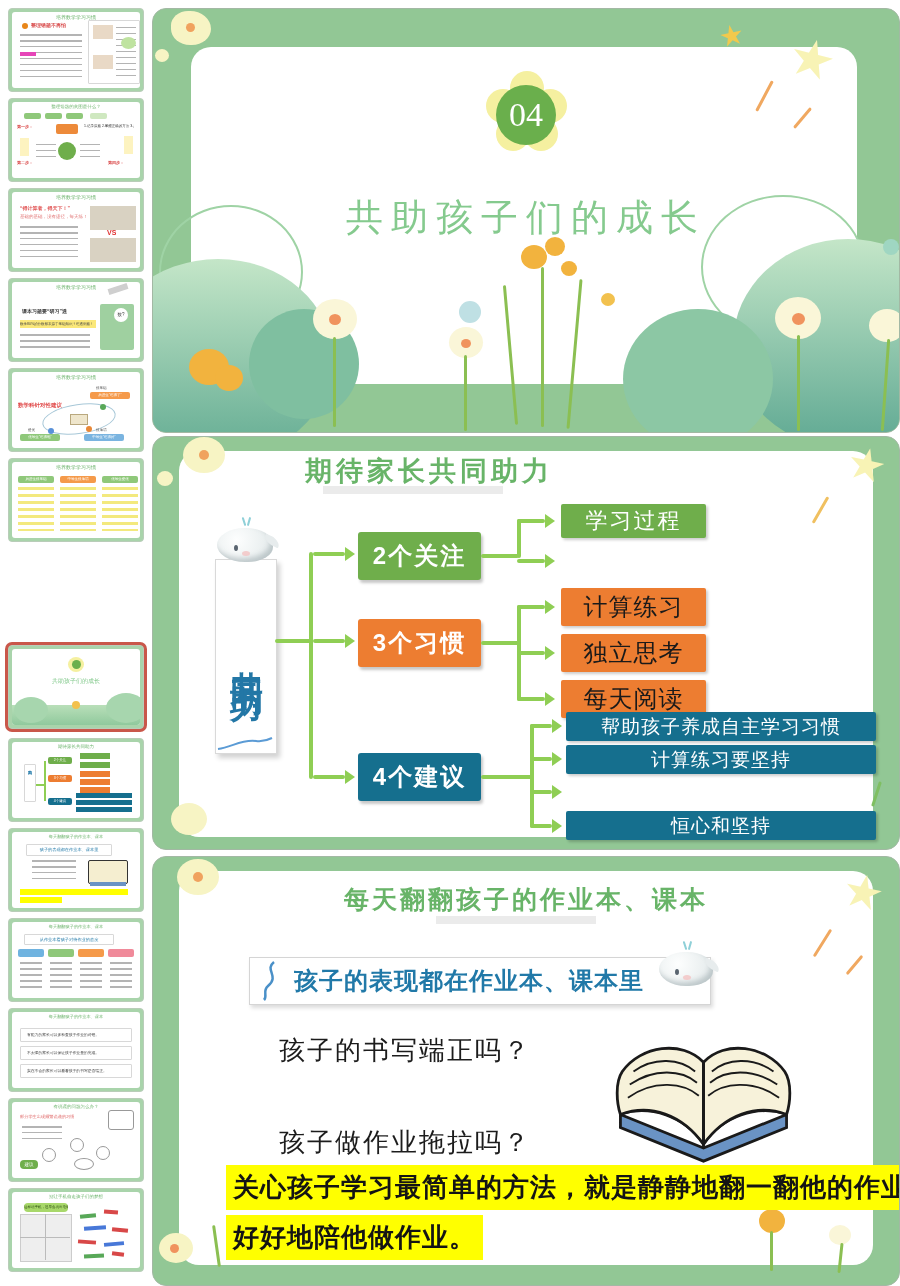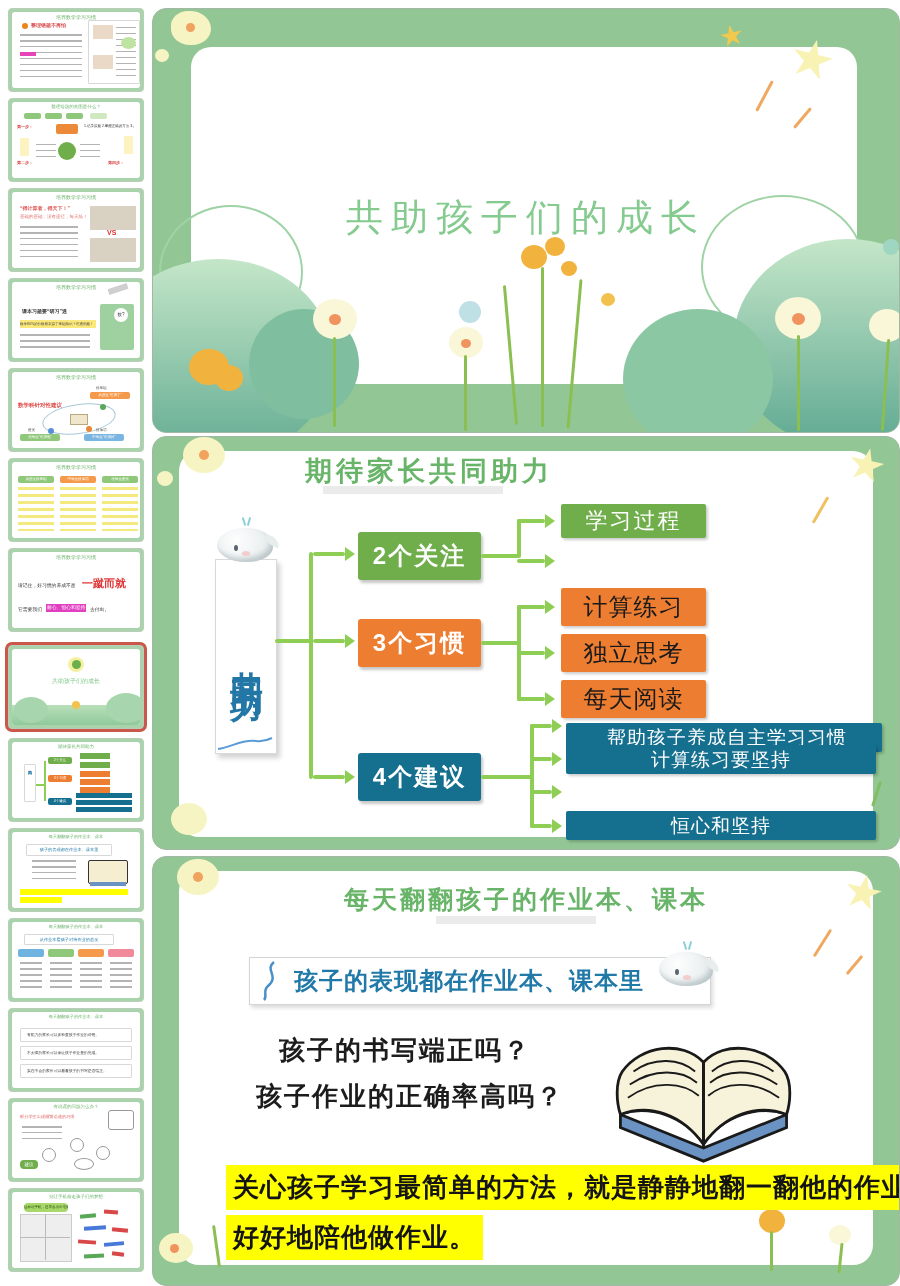--- a/index.html
+++ b/index.html
@@ -28,21 +28,21 @@
   .hl{height:4px;}.vl{width:4px;}
   .arr{position:absolute;width:0;height:0;border:7px solid transparent;border-left:10px solid #8fce54;border-right:0;}
   .cat{position:absolute;left:205px;width:123px;height:48px;border-radius:3px;color:#fff;font-weight:bold;
        font-size:24px;display:flex;align-items:center;justify-content:center;letter-spacing:2px;
        box-shadow:2px 3px 3px rgba(0,0,0,.22);}
   .leaf{position:absolute;left:408px;width:145px;display:flex;align-items:center;justify-content:center;
         border-radius:2px;box-shadow:2px 2px 3px rgba(0,0,0,.2);}
   .bar{position:absolute;left:413px;width:310px;height:29px;background:#156f8e;color:#fff;font-size:19px;
        display:flex;align-items:center;justify-content:center;border-radius:2px;letter-spacing:1px;
        box-shadow:2px 2px 3px rgba(0,0,0,.2);}
-  .q{position:absolute;font-size:26px;font-weight:bold;color:#1c1c1c;letter-spacing:2px;white-space:nowrap;}
+  .q{position:absolute;font-size:26px;font-weight:normal;color:#1c1c1c;letter-spacing:2px;white-space:nowrap;}
   .hlt{position:absolute;background:#ffff00;color:#141414;font-size:26px;font-weight:bold;
        padding:5px 7px;letter-spacing:1px;white-space:nowrap;}
   
   .whale{position:absolute;}
   .wbody{position:absolute;left:0;top:9px;width:100%;height:74%;
          background:radial-gradient(circle at 35% 35%,#fdfefe,#e0e7e8);
          border-radius:52% 50% 46% 52%;box-shadow:inset -3px -4px 5px rgba(140,155,160,.45);}
   .weye{position:absolute;width:4px;height:6px;background:#5a6570;border-radius:50%;left:30%;bottom:30%;}
   .wblush{position:absolute;width:8px;height:5px;background:#f3c5c5;border-radius:50%;left:44%;bottom:20%;opacity:.85;}
   .wtail{position:absolute;right:-7px;top:38%;width:16px;height:10px;background:#e7eced;
@@ -142,30 +142,20 @@
         <div class="tt">培养数学学习习惯</div>
         <div class="tpill" style="left:6px;top:14px;width:36px;height:7px;background:#8fc87a;line-height:7px;">后进生抓基础</div>
         <div class="tylines" style="left:6px;top:25px;width:36px;height:44px;"></div>
         <div class="tpill" style="left:48px;top:14px;width:36px;height:7px;background:#f59a4a;line-height:7px;">中等生抓薄弱</div>
         <div class="tylines" style="left:48px;top:25px;width:36px;height:44px;"></div>
         <div class="tpill" style="left:90px;top:14px;width:36px;height:7px;background:#8fc87a;line-height:7px;">优等生提优</div>
         <div class="tylines" style="left:90px;top:25px;width:36px;height:44px;"></div>
       </div>
     </div>
 
-    <div class="th" style="top:548px;">
-      <div class="tw">
-        <div class="tt">培养数学学习习惯</div>
-        <div class="ttx" style="left:6px;top:30px;font-size:4.8px;color:#333;">请记住，好习惯的养成不是</div>
-        <div class="ttx" style="left:70px;top:24px;font-size:11px;color:#e03838;font-weight:bold;">一蹴而就</div>
-        <div class="ttx" style="left:6px;top:54px;font-size:4.8px;color:#333;">它需要我们</div>
-        <div class="ttx" style="left:34px;top:52px;height:8px;background:#e040c0;font-size:4.8px;color:#fff;line-height:8px;padding:0 1px;">耐心、恒心和坚持</div>
-        <div class="ttx" style="left:78px;top:54px;font-size:4.8px;color:#333;">去付出。</div>
-      </div>
-    </div>
 
     <div class="th sel" style="top:645px;">
       <div class="tw">
         <i class="ttx" style="left:56px;top:8px;width:16px;height:15px;background:#f5f0a0;border-radius:50%;"></i>
         <i class="ttx" style="left:60px;top:11px;width:9px;height:9px;background:#6aaf4c;border-radius:50%;"></i>
         <div class="ttx" style="left:0;right:0;top:28px;text-align:center;font-size:6px;color:#85ca8e;">共助孩子们的成长</div>
         <div class="ttx" style="left:-6px;top:56px;width:146px;height:22px;background:linear-gradient(#b9dfb9,#8cc79a);"></div>
         <i class="ttx" style="left:2px;top:48px;width:34px;height:26px;background:#a7d6ae;border-radius:50%;"></i>
         <i class="ttx" style="left:94px;top:44px;width:40px;height:30px;background:#a7d6ae;border-radius:50%;"></i>
         <i class="ttx" style="left:60px;top:52px;width:8px;height:8px;background:#f2c14e;border-radius:50%;"></i>
@@ -277,20 +267,28 @@
     <div class="inner" style="left:38px;right:42px;top:38px;bottom:48px;"></div>
 
     <i class="blob deco" style="left:18px;top:2px;width:40px;height:34px;background:#f7f4c4;border-radius:45% 55% 50% 50%;"></i>
     <i class="blob deco" style="left:33px;top:14px;width:9px;height:9px;background:#f0a25e;"></i>
     <i class="blob deco" style="left:2px;top:40px;width:14px;height:13px;background:#f7f4c4;"></i>
     <div class="deco" style="left:566px;top:10px;font-size:28px;color:#f2c94c;transform:rotate(-12deg);">★</div>
     <div class="deco" style="left:636px;top:20px;font-size:52px;color:#f8f3b5;transform:rotate(14deg);">★</div>
     <div class="deco" style="left:610px;top:70px;width:3px;height:34px;background:#f0a860;transform:rotate(28deg);border-radius:2px;"></div>
     <div class="deco" style="left:648px;top:96px;width:3px;height:26px;background:#f0a860;transform:rotate(40deg);border-radius:2px;"></div>
 
+    <div style="position:absolute;left:335px;top:66px;width:76px;height:76px;">
+      <i class="blob" style="left:22px;top:-4px;width:34px;height:34px;background:#f5f0a0;"></i>
+      <i class="blob" style="left:-2px;top:14px;width:34px;height:34px;background:#f5f0a0;"></i>
+      <i class="blob" style="left:45px;top:14px;width:34px;height:34px;background:#f5f0a0;"></i>
+      <i class="blob" style="left:8px;top:42px;width:34px;height:34px;background:#f5f0a0;"></i>
+      <i class="blob" style="left:36px;top:42px;width:34px;height:34px;background:#f5f0a0;"></i>
+      <div class="blob" style="left:8px;top:10px;width:60px;height:60px;background:#6aaf4c;display:flex;align-items:center;justify-content:center;color:#fff;font-family:'Liberation Serif','DejaVu Serif',serif;font-size:34px;">04</div>
+    </div>
 
     <div style="position:absolute;left:0;right:0;top:184px;text-align:center;font-size:37px;color:#85ca8e;letter-spacing:8px;">共助孩子们的成长</div>
 
     <i class="blob deco" style="left:6px;top:196px;width:140px;height:130px;border:2px solid #9fd3a5;background:transparent;"></i>
     <i class="blob deco" style="left:-50px;top:250px;width:230px;height:200px;background:linear-gradient(#c4e6c8,#62ab92);"></i>
     <i class="blob deco" style="left:96px;top:300px;width:110px;height:110px;background:#7fbfa0;"></i>
     <i class="blob deco" style="left:548px;top:186px;width:160px;height:140px;border:2px solid #9fd3a5;background:transparent;"></i>
     <i class="blob deco" style="left:580px;top:230px;width:230px;height:210px;background:linear-gradient(#c4e6c8,#5ea892);"></i>
     <i class="blob deco" style="left:470px;top:300px;width:150px;height:140px;background:#8cc7a4;"></i>
     <i class="blob deco" style="left:306px;top:292px;width:22px;height:22px;background:#bfe0e4;"></i>
@@ -387,21 +385,21 @@
     <div class="hl" style="left:328px;top:338px;width:51px;"></div>
     <div class="vl" style="left:377px;top:287px;height:104px;"></div>
     <div class="hl" style="left:377px;top:287px;width:22px;"></div>
       <i class="arr" style="left:399px;top:282px;"></i>
     <div class="hl" style="left:377px;top:320px;width:22px;"></div>
       <i class="arr" style="left:399px;top:315px;"></i>
     <div class="hl" style="left:377px;top:353px;width:22px;"></div>
       <i class="arr" style="left:399px;top:348px;"></i>
     <div class="hl" style="left:377px;top:387px;width:22px;"></div>
       <i class="arr" style="left:399px;top:382px;"></i>
-    <div class="bar" style="top:286px;padding-left:6px;">帮助孩子养成自主学习习惯</div>
+    <div class="bar" style="top:275px;">帮助孩子养成自主学习习惯</div>
     <div class="bar" style="top:308px;">计算练习要坚持</div>
     <div class="bar" style="top:374px;">恒心和坚持</div>
   </div>
 
   <div class="slide" style="top:856px;height:428px;">
     <div class="inner" style="left:26px;right:26px;top:14px;bottom:20px;"></div>
 
     <i class="blob deco" style="left:24px;top:2px;width:42px;height:36px;background:#f7f4c4;"></i>
     <i class="blob deco" style="left:40px;top:15px;width:10px;height:10px;background:#f0a25e;"></i>
     <div class="deco" style="left:690px;top:8px;font-size:46px;color:#f8f3b5;transform:rotate(12deg);">★</div>
@@ -431,21 +429,21 @@
     <div class="whale" style="left:506px;top:86px;width:54px;height:46px;">
       <i class="wsp1"></i>
         <i class="wsp2"></i>
       <div class="wbody"></div>
       <i class="wtail"></i>
       <i class="weye"></i>
       <i class="wblush"></i>
     </div>
 
     <div class="q" style="left:126px;top:176px;">孩子的书写端正吗？</div>
-    <div class="q" style="left:103px;top:222px;">孩子作业的正确率高吗？</div>
+    <div class="q" style="left:126px;top:268px;">孩子做作业拖拉吗？</div>
 
     <svg width="205" height="140" viewBox="0 0 210 150" style="position:absolute;left:448px;top:166px;">
       <path d="M16,98 L105,134 L194,98 L194,112 L105,148 L16,112 Z" fill="#6a93c4" stroke="#1a1a1a" stroke-width="3"></path>
       <path d="M105,42 C82,18 38,24 18,52 C10,64 12,86 16,98 C48,86 82,98 105,130 Z" fill="#f7f2da" stroke="#1a1a1a" stroke-width="3"></path>
       <path d="M105,42 C128,18 172,24 192,52 C200,64 198,86 194,98 C162,86 128,98 105,130 Z" fill="#f7f2da" stroke="#1a1a1a" stroke-width="3"></path>
       <path d="M105,42 L105,130" stroke="#1a1a1a" stroke-width="3"></path>
       <path d="M30,52 C52,36 80,38 96,52" stroke="#1a1a1a" stroke-width="2" fill="none"></path>
       <path d="M26,66 C52,48 82,50 98,64" stroke="#1a1a1a" stroke-width="2" fill="none"></path>
       <path d="M24,80 C52,60 84,64 100,78" stroke="#1a1a1a" stroke-width="2" fill="none"></path>
       <path d="M180,52 C158,36 130,38 114,52" stroke="#1a1a1a" stroke-width="2" fill="none"></path>

